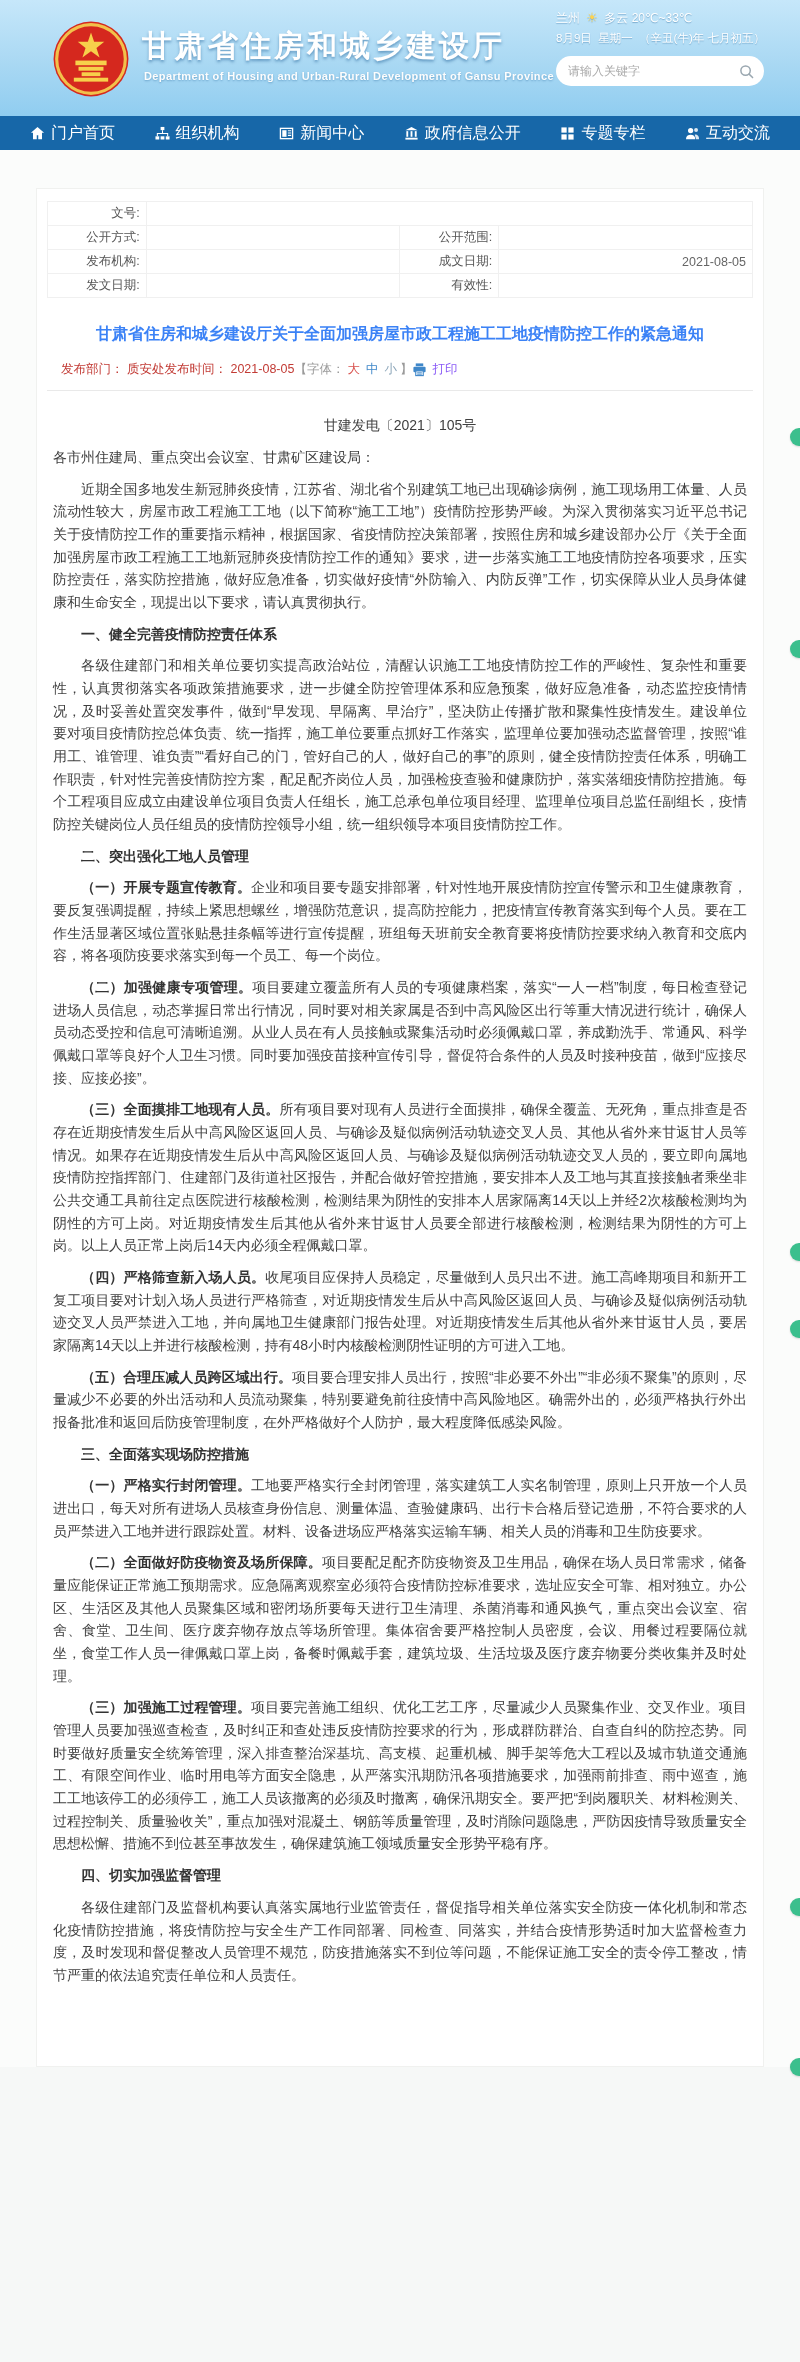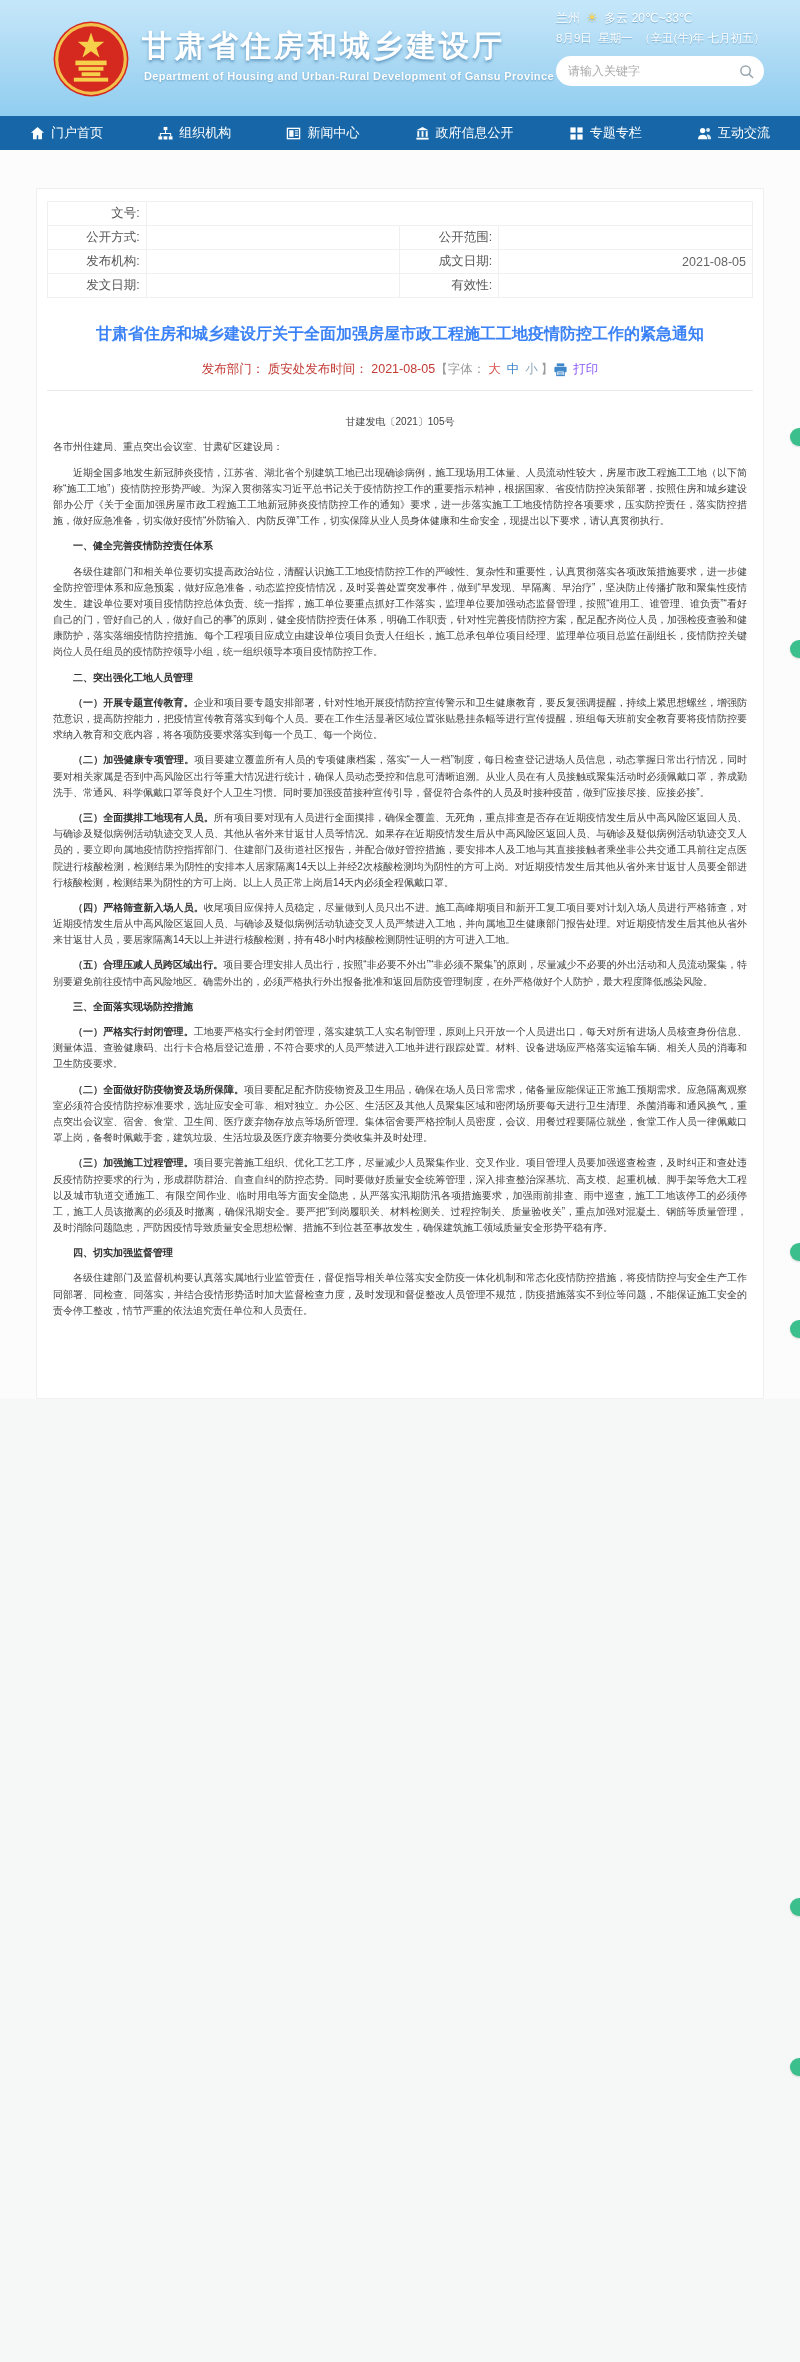--- a/index.html
+++ b/index.html
@@ -48,21 +48,21 @@
   }
   .search-box input::placeholder{color:#aaa;}
   
   .navbar{
     height:34px;background:#1767a8;
     display:flex;align-items:center;justify-content:space-between;
     padding:0 30px;
   }
   .nav-item{
     display:flex;align-items:center;gap:6px;
-    color:#fff;font-size:13px;text-decoration:none;cursor:pointer;
+    color:#fff;font-size:16px;text-decoration:none;cursor:pointer;
     white-space:nowrap;
   }
   .nav-item svg{display:block;}
   
   .page{padding:38px 36px 0 36px;background:#fbfcfb;}
   .card{
     background:#fff;border:1px solid #f0f1ef;
     padding:12px 10px 70px 10px;
   }
   
@@ -76,36 +76,36 @@
   td.lbl{width:14%;color:#555;}
   td.val-wide{width:86%;}
   td.val{width:36%;}
   
   .article-title{
     margin:24px 18px 16px 18px;
     font-size:16px;font-weight:bold;color:#3b82f6;
     text-align:center;line-height:1.45;
   }
   .article-toolbar{
-    display:flex;align-items:center;justify-content:center;
+    display:flex;align-items:center;justify-content:flex-start;
     padding:0 14px 12px 14px;border-bottom:1px solid #e9e9e9;
     font-size:12.5px;white-space:nowrap;
   }
   .tb-red{color:#c23b35;}
   .tb-gray{color:#9a9a9a;}
   .font-big{color:#d9534f;margin:0 3px;cursor:pointer;}
   .font-mid{color:#3f87c9;margin:0 3px;cursor:pointer;}
   .font-small{color:#8aa4b8;margin:0 3px;cursor:pointer;}
   .print-btn{
     display:flex;align-items:center;gap:5px;color:#8b5cf6;cursor:pointer;
   }
   
   .article-body{
     padding:14px 6px 0 6px;
-    font-size:10px;line-height:1.62;color:#3f3f3f;
+    font-size:14px;line-height:1.62;color:#3f3f3f;
   }
   .article-body p{margin:9px 0;text-indent:2em;text-align:justify;}
   .article-body p .lead{font-weight:bold;color:#333;}
   .article-body p.heading{font-weight:bold;color:#333;}
   .article-body p.center{text-indent:0;text-align:center;}
   .article-body p.salutation{text-indent:0;}
   
   .float-widget{
     position:absolute;right:-8px;width:18px;height:18px;border-radius:50%;
     background:#3bbf8d;box-shadow:0 1px 2px rgba(0,0,0,.15);cursor:pointer;

